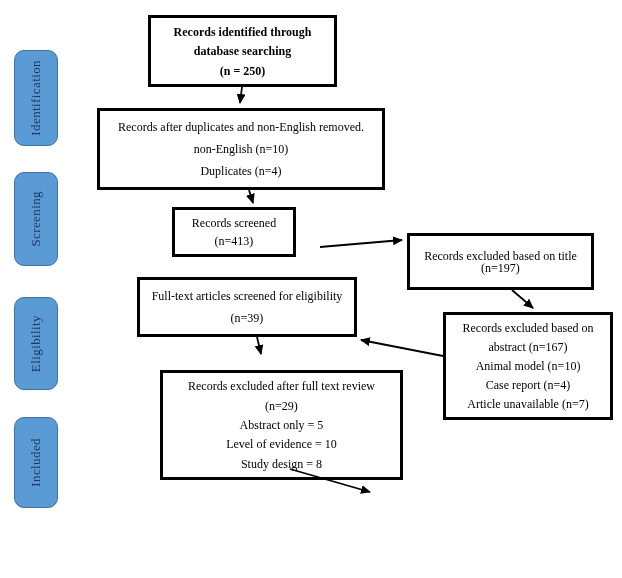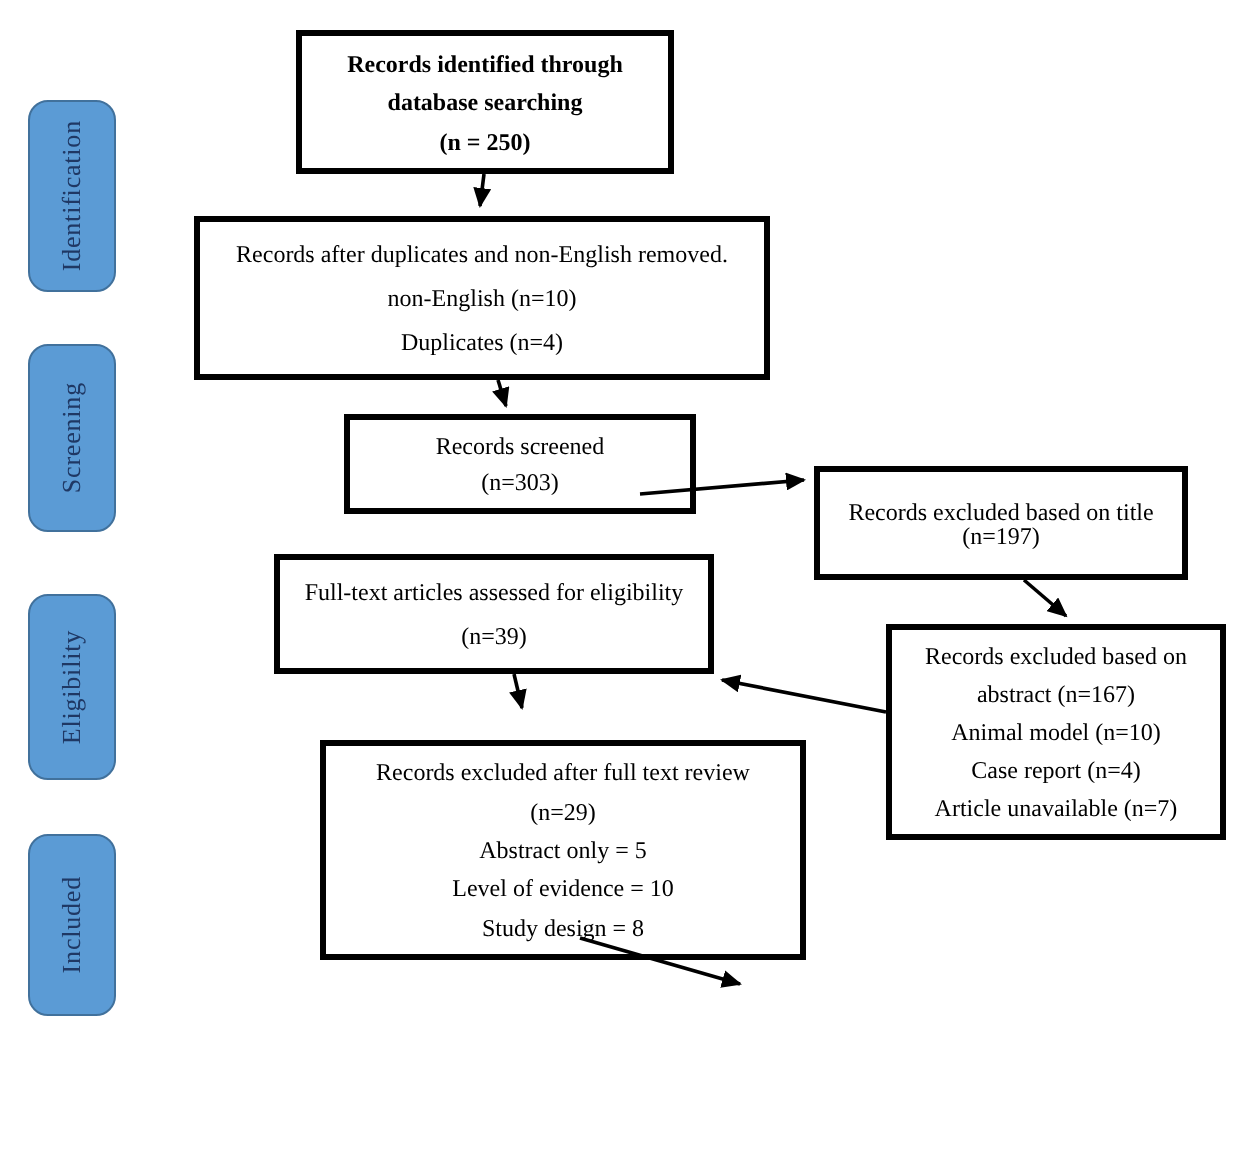--- a/index.html
+++ b/index.html
@@ -50,21 +50,21 @@
     position: absolute;
     left: 0; top: 0;
     width: 622px; height: 578px;
     z-index: 3;
     pointer-events: none;
   }
   #arrow-layer line { stroke: var(--arrow-color, #000); stroke-width: 1.8; }
   
   #box-identified        { left: 148px; top: 15px;  width: 189px; height: 72px; font-weight: bold; }
   #box-duplicates        { left: 97px;  top: 108px; width: 288px; height: 82px; }
-  #box-screened          { left: 172px; top: 207px; width: 176px; height: 50px; }
+  #box-screened          { left: 172px; top: 207px; width: 124px; height: 50px; }
   #box-excluded-title    { left: 407px; top: 233px; width: 187px; height: 57px; justify-content: center; }
   #box-fulltext          { left: 137px; top: 277px; width: 220px; height: 60px; }
   #box-excluded-abstract { left: 443px; top: 312px; width: 170px; height: 108px; }
   #box-excluded-fulltext { left: 160px; top: 358px; width: 243px; height: 110px; margin-top: 12px; }
   #box-included          { left: 317px; top: 496px; width: 148px; height: 72px; }
   
   #stage-identification { top: 50px;  height: 96px; }
   #stage-screening      { top: 172px; height: 94px; }
   #stage-eligibility    { top: 297px; height: 93px; }
   #stage-included       { top: 417px; height: 91px; }
@@ -94,30 +94,30 @@
   </div>
 
   <div class="node" id="box-duplicates">
     <div>Records after duplicates and non-English removed.</div>
     <div>non-English (n=10)</div>
     <div>Duplicates (n=4)</div>
   </div>
 
   <div class="node" id="box-screened">
     <div>Records screened</div>
-    <div>(n=303)</div>
+    <div>(n=413)</div>
   </div>
 
   <div class="node" id="box-excluded-title">
     <div>Records excluded based on title</div>
     <div>(n=197)</div>
   </div>
 
   <div class="node" id="box-fulltext">
-    <div>Full-text articles assessed for eligibility</div>
+    <div>Full-text articles screened for eligibility</div>
     <div>(n=39)</div>
   </div>
 
   <div class="node" id="box-excluded-abstract">
     <div>Records excluded based on</div>
     <div>abstract (n=167)</div>
     <div>Animal model (n=10)</div>
     <div>Case report (n=4)</div>
     <div>Article unavailable (n=7)</div>
   </div>

